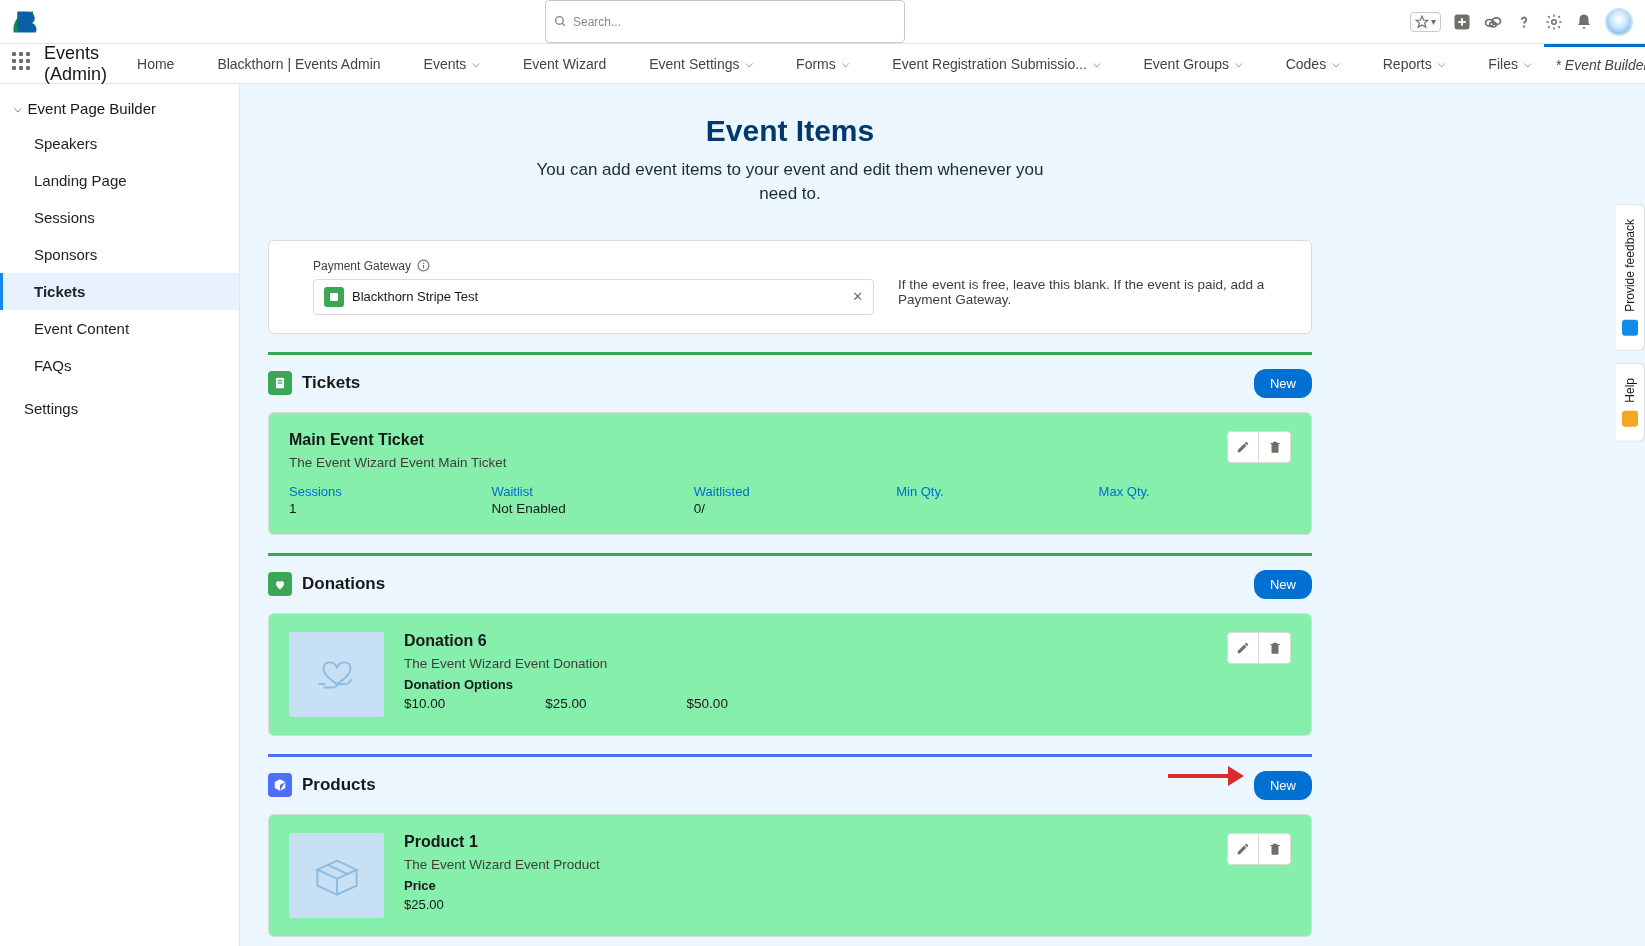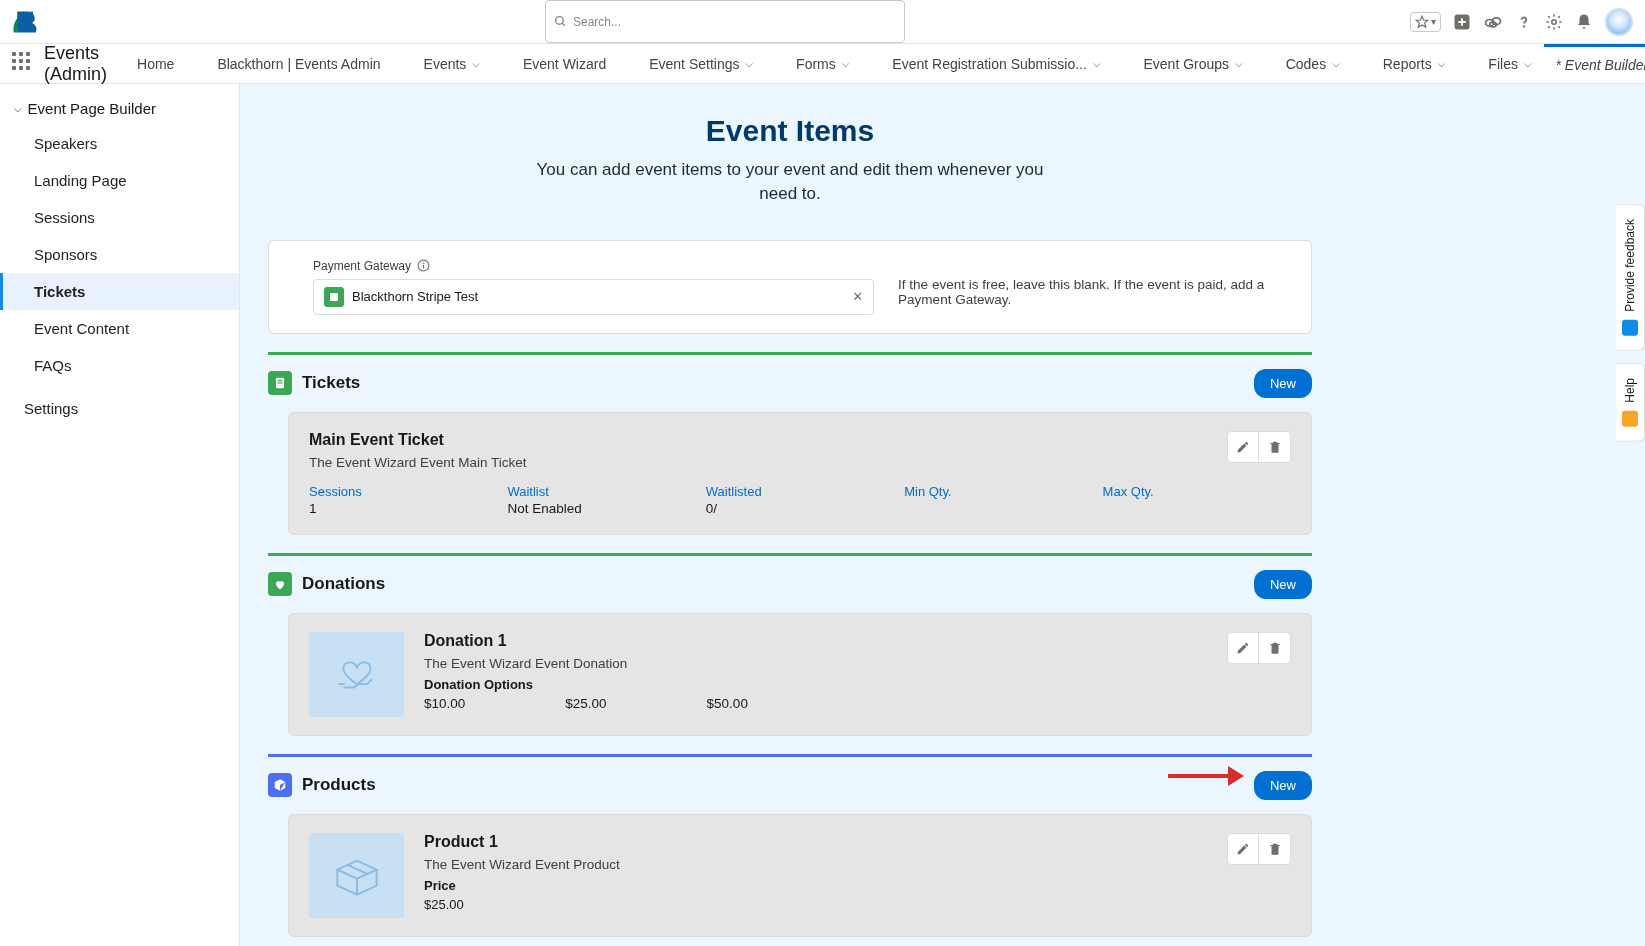--- a/index.html
+++ b/index.html
@@ -44,21 +44,21 @@
   .pg-input { border: 1px solid #dddbda; border-radius: 4px; height: 36px; display: flex; align-items: center; padding: 0 10px; gap: 8px; }
   .pg-input .x { margin-left: auto; color: #706e6b; cursor: pointer; }
   .pg-hint { font-size: 13.5px; color: #3e3e3c; padding-top: 18px; }
   .pg-icon { width: 20px; height: 20px; background: #3ba755; border-radius: 3px; display: flex; align-items: center; justify-content: center; }
   
   .section-bar { border-top: 3px solid var(--bar-color, #3ba755); padding-top: 14px; margin-bottom: 14px; display: flex; align-items: center; }
   .section-bar .sicon { width: 24px; height: 24px; border-radius: 4px; display: flex; align-items: center; justify-content: center; margin-right: 10px; background: var(--icon-bg, #3ba755); }
   .section-bar .stitle { font-size: 17px; font-weight: 700; color: #181818; }
   .new-btn { margin-left: auto; background: #0070d2; color: #fff; border: none; border-radius: 12px; padding: 7px 16px; font-size: 13px; cursor: pointer; }
   
-  .item-card { background: #e5e5e5; border: 1px solid #dddbda; border-radius: 6px; padding: 18px 20px; margin-bottom: 18px; margin-left: 20px; }
+  .item-card { background: #86efac; border: 1px solid #dddbda; border-radius: 6px; padding: 18px 20px; margin-bottom: 18px; }
   .item-head { display: flex; align-items: flex-start; }
   .item-title { font-size: 16px; font-weight: 700; margin-bottom: 6px; }
   .item-desc { font-size: 13.5px; color: #3e3e3c; margin-bottom: 14px; }
   .item-actions { margin-left: auto; display: flex; gap: 0; }
   .icon-btn { width: 32px; height: 32px; border: 1px solid #dddbda; background: #fff; display: flex; align-items: center; justify-content: center; cursor: pointer; color: #706e6b; }
   .icon-btn:first-child { border-radius: 4px 0 0 4px; }
   .icon-btn:last-child { border-radius: 0 4px 4px 0; border-left: none; }
   .ticket-grid { display: grid; grid-template-columns: repeat(5, 1fr); gap: 10px; }
   .ticket-grid .lbl { color: #006dcc; font-size: 13px; margin-bottom: 2px; }
   .ticket-grid .val { color: #181818; font-size: 13.5px; }
@@ -308,21 +308,21 @@
       <div class="item-card">
         <div class="item-flex">
           <div class="thumb">
             <svg width="54" height="48" viewBox="0 0 64 56">
                 <path d="M32 20 C28 12 16 12 16 22 C16 30 32 40 32 40 C32 40 48 30 48 22 C48 12 36 12 32 20 Z"></path>
                 <path d="M16 44 L28 44 L34 40 L44 40 L50 34"></path>
                 <path d="M10 40 L18 40"></path>
               </svg>
           </div>
           <div style="flex:1">
-            <div class="item-title">Donation 1</div>
+            <div class="item-title">Donation 6</div>
             <div class="item-desc" style="margin-bottom:4px">The Event Wizard Event Donation</div>
             <div class="opts-label">Donation Options</div>
             <div class="opts-row" id="donation-opts">
                 <span>$10.00</span>
                 <span>$25.00</span>
                 <span>$50.00</span>
               </div>
           </div>
           <div class="item-actions">
             <div class="icon-btn">

